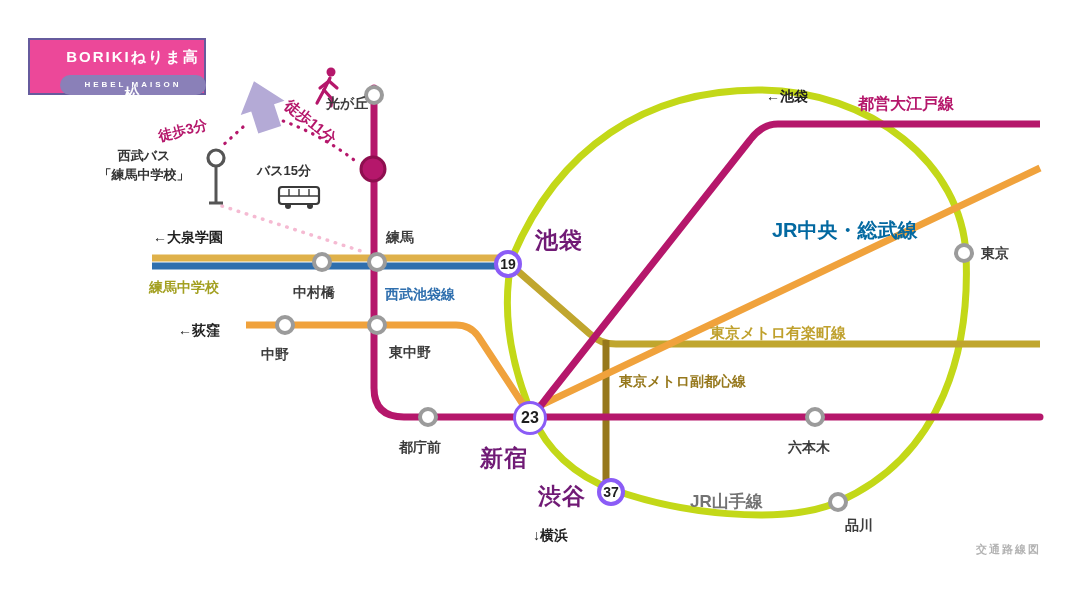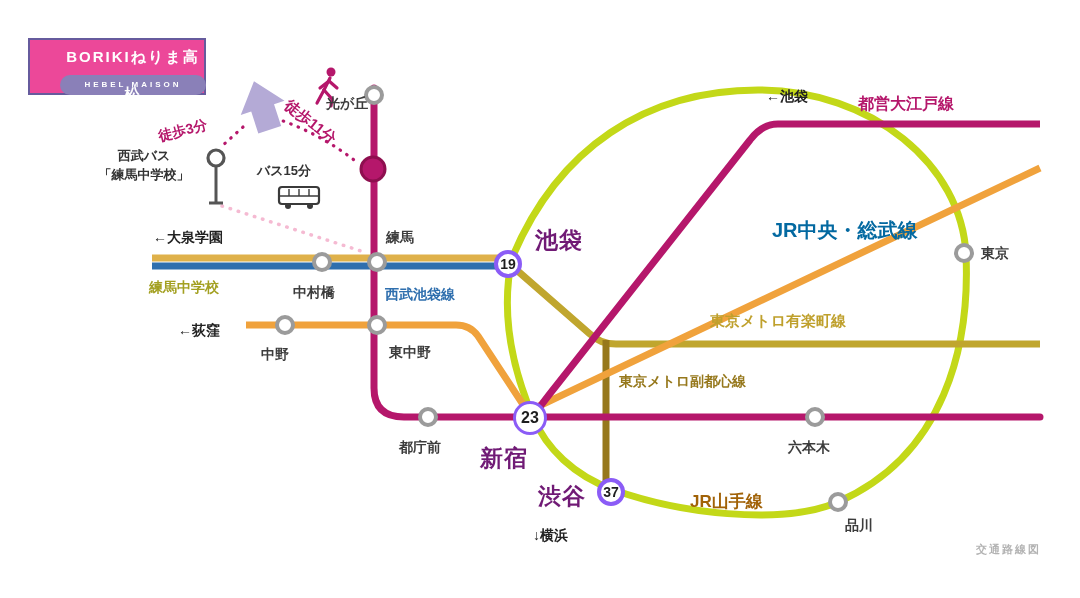--- a/index.html
+++ b/index.html
@@ -16,21 +16,21 @@
   .magenta { color:#b5176b; }
   .walk { font-size:15px; }
   .kasugacho { font-size:29px; font-weight:900; letter-spacing:2px; color:#b5176b; }
 
   .oedo-t   { font-size:16px; color:#b5176b; }
   .chuo-t   { font-size:20px; color:#0369a1; }
   .yline-t  { font-size:15px; color:#bfa02c; }
   .fline-t  { font-size:14px; color:#96781c; }
   .syline-t { font-size:14px; color:#a3a021; }
   .sbline-t { font-size:14px; color:#2f6fae; }
-  .yamanote-t { font-size:17px; color:#a16207; }
+  .yamanote-t { font-size:17px; color:#737373; }
   .footer-t { font-size:11px; font-weight:bold; color:#b3b3b3; letter-spacing:2px; }
 
   .busstop { position:absolute; width:112px; text-align:center; font-size:13px;
              font-weight:600; color:#333; line-height:1.45; }
 
   .prop-badge { position:absolute; width:178px; height:57px; background:#ec4899;
                 box-shadow:inset 0 0 0 2px #665b9d; overflow:hidden;padding-left:32px; }
   .prop-title { height:37px; line-height:37px; text-align:center; color:#fff;
                 font-size:15px; font-weight:bold; letter-spacing:2px; }
   .prop-sub   { height:20px; line-height:20px; text-align:center; color:#fff;
@@ -137,21 +137,21 @@
   <div class="lbl big" style="left:480px;top:443px;">新宿</div>
   <div class="lbl big" style="left:538px;top:481px;">渋谷</div>
 
   <div class="lbl dir" style="left:153px;top:229px;">←大泉学園</div>
   <div class="lbl dir" style="left:178px;top:322px;">←荻窪</div>
   <div class="lbl dir" style="left:766px;top:88px;">←池袋</div>
   <div class="lbl dir" style="left:533px;top:527px;">↓横浜</div>
 
   <div class="lbl oedo-t" style="left:858px;top:94px;">都営大江戸線</div>
   <div class="lbl chuo-t" style="left:772px;top:217px;">JR中央・総武線</div>
-  <div class="lbl yline-t" style="left:710px;top:312px;text-align:center;">東京メトロ有楽町線</div>
+  <div class="lbl yline-t" style="left:710px;top:324px;text-align:center;">東京メトロ有楽町線</div>
   <div class="lbl fline-t" style="left:619px;top:373px;">東京メトロ副都心線</div>
   <div class="lbl syline-t" style="left:149px;top:279px;">練馬中学校</div>
   <div class="lbl sbline-t" style="left:385px;top:286px;">西武池袋線</div>
   <div class="lbl yamanote-t" style="left:690px;top:490px;">JR山手線</div>
 
   <div class="badge-circle b19">19</div>
   <div class="badge-circle b23">23</div>
   <div class="badge-circle b37">37</div>
 
   <div class="lbl footer-t" style="left:976px;top:542px;">交通路線図</div>

